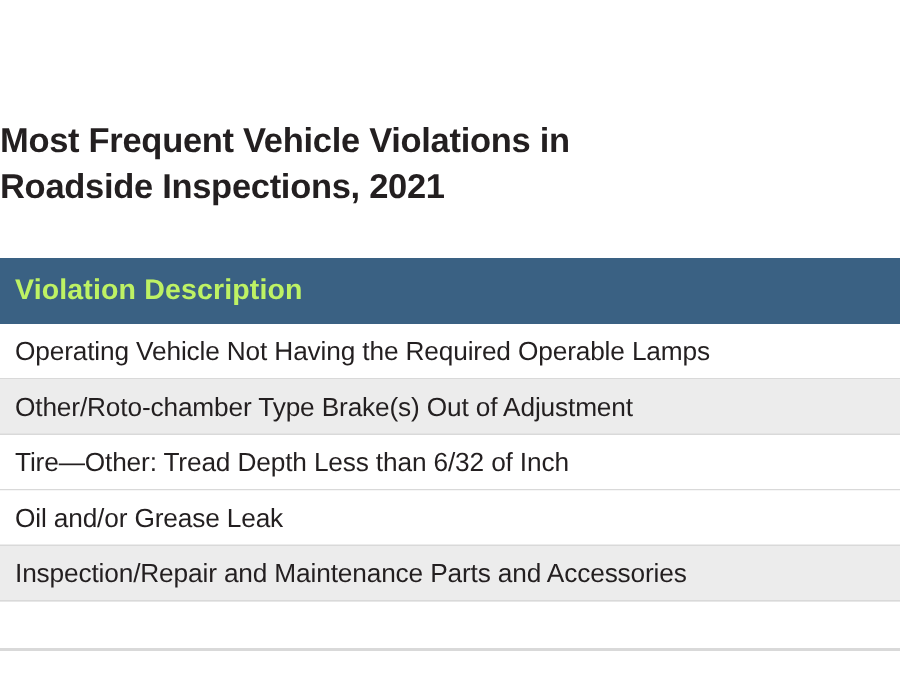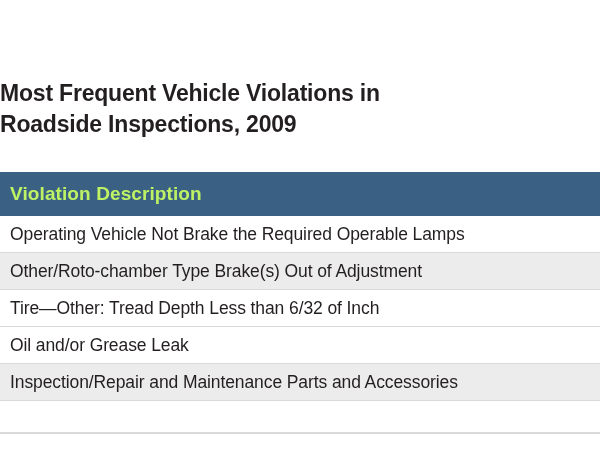--- a/index.html
+++ b/index.html
@@ -81,31 +81,31 @@
     background: #d9d9d9;
   }
 </style>
 </head>
 <body>
 
 <div id="page">
 
   <div class="title-block">
     <div class="title-line">Most Frequent Vehicle Violations in</div>
-    <div class="title-line">Roadside Inspections, 2009</div>
+    <div class="title-line">Roadside Inspections, 2021</div>
   </div>
 
   <div class="table">
 
     <div class="table-header">
       <span class="table-header-label">Violation Description</span>
     </div>
 
     <div class="row">
-      <span class="row-label">Operating Vehicle Not Brake the Required Operable Lamps</span>
+      <span class="row-label">Operating Vehicle Not Having the Required Operable Lamps</span>
     </div>
 
     <div class="row alt">
       <span class="row-label">Other/Roto-chamber Type Brake(s) Out of Adjustment</span>
     </div>
 
     <div class="row">
       <span class="row-label">Tire—Other: Tread Depth Less than 6/32 of Inch</span>
     </div>
 

